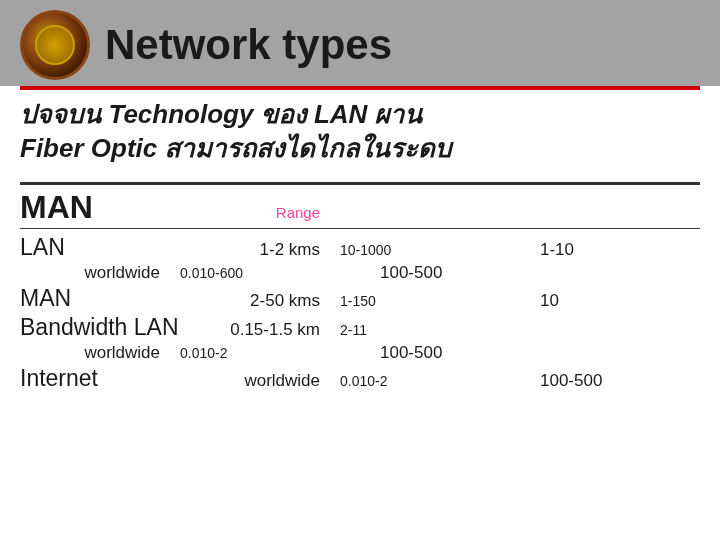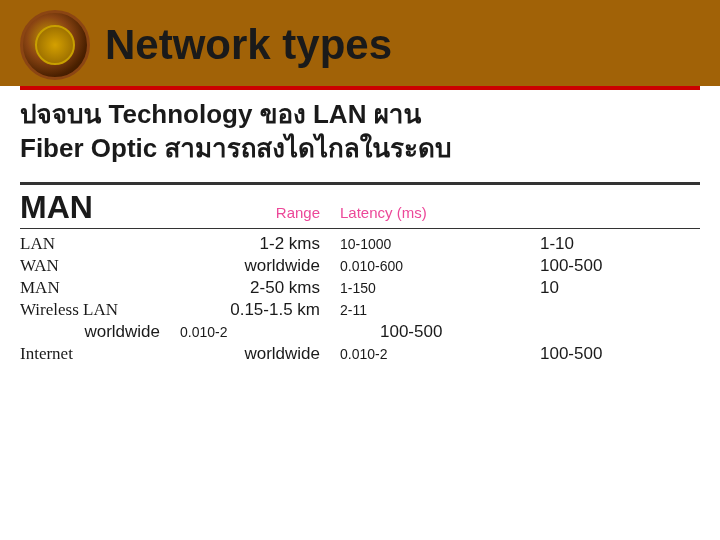--- a/index.html
+++ b/index.html
@@ -10,21 +10,21 @@
       background: #ffffff;
       font-family: Arial, sans-serif;
       overflow: hidden;
     }
 
     
     .header {
       display: flex;
       align-items: center;
       padding: 10px 20px 6px 20px;
-      background: #a16207;
+      background: #a3a3a3;
     }
 
     .logo-circle {
       width: 70px;
       height: 70px;
       border-radius: 50%;
       background: radial-gradient(circle at 40% 40%, #c8a000, #8b4513 40%, #4a2000 70%, #2a1000);
       border: 3px solid #8b4513;
       margin-right: 15px;
       flex-shrink: 0;
@@ -61,20 +61,21 @@
     .content {
       padding: 8px 20px 10px 20px;
     }
 
     .subtitle {
       font-size: 26px;
       font-weight: bold;
       color: #1a1a1a;
       line-height: 1.3;
       margin-bottom: 6px;
+      font-style: italic;
     }
 
     
     .table-section {
       margin-top: 16px;
     }
 
     .table-container {
       width: 100%;
     }
@@ -132,22 +133,21 @@
 
     .data-row {
       display: flex;
       align-items: baseline;
       padding: 1px 0;
       font-size: 17px;
       color: #1a1a1a;
     }
 
     .data-row .col-type {
-      font-size: 17px;
-      font-family: Liberation Serif, serif;
+      font-size: 23px;
     }
 
     .data-row .col-range {
       font-size: 17px;
       padding-right: 20px;
     }
 
     .data-row .col-bandwidth {
       font-size: 14px;
     }
@@ -173,44 +173,42 @@
     <div>ปจจบน      Technology ของ LAN ผาน</div>
     <div>  Fiber Optic สามารถสงไดไกลในระดบ</div>
   </div>
 
   <div class="table-section">
     <div class="table-container">
       <div class="table-top-rule"></div>
       <div class="table-header-row">
         <div class="col-type header-type">MAN</div>
         <div class="col-range header-label">Range</div>
-        <div class="col-latency header-label">Latency (ms)</div>
       </div>
 
       <div class="data-rows" id="data-rows">
       <div class="data-row">
       <div class="col-type">LAN</div>
       <div class="col-range">1-2 kms</div>
       <div class="col-bandwidth">10-1000</div>
       <div class="col-latency">1-10</div>
     </div>
           <div class="data-row">
-      <div class="col-type">WAN</div>
       <div class="col-range">worldwide</div>
       <div class="col-bandwidth">0.010-600</div>
       <div class="col-latency">100-500</div>
     </div>
           <div class="data-row">
       <div class="col-type">MAN</div>
       <div class="col-range">2-50 kms</div>
       <div class="col-bandwidth">1-150</div>
       <div class="col-latency">10</div>
     </div>
           <div class="data-row">
-      <div class="col-type">Wireless LAN</div>
+      <div class="col-type">Bandwidth LAN</div>
       <div class="col-range">0.15-1.5 km</div>
       <div class="col-bandwidth">2-11</div>
     </div>
           <div class="data-row">
       <div class="col-range">worldwide</div>
       <div class="col-bandwidth">0.010-2</div>
       <div class="col-latency">100-500</div>
     </div>
           <div class="data-row">
       <div class="col-type">Internet</div>

